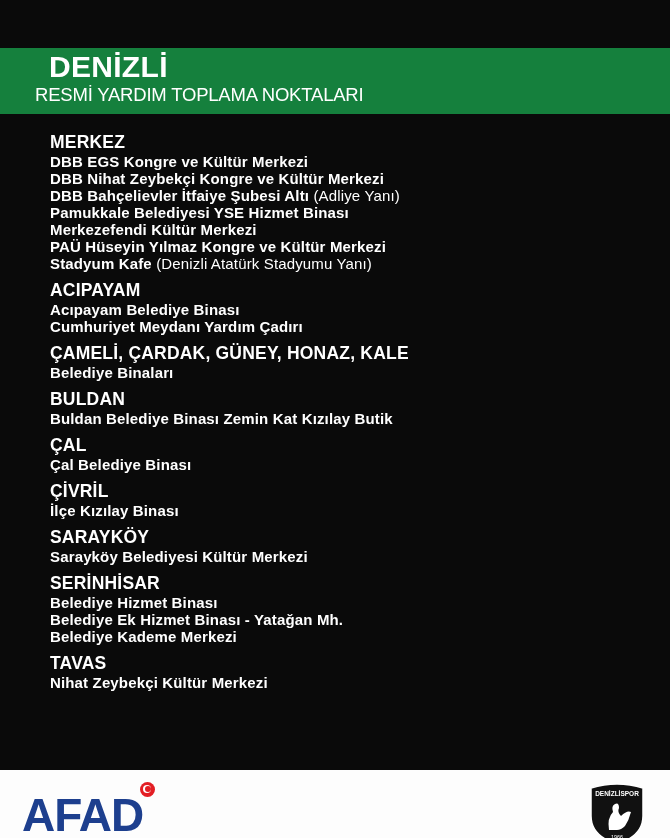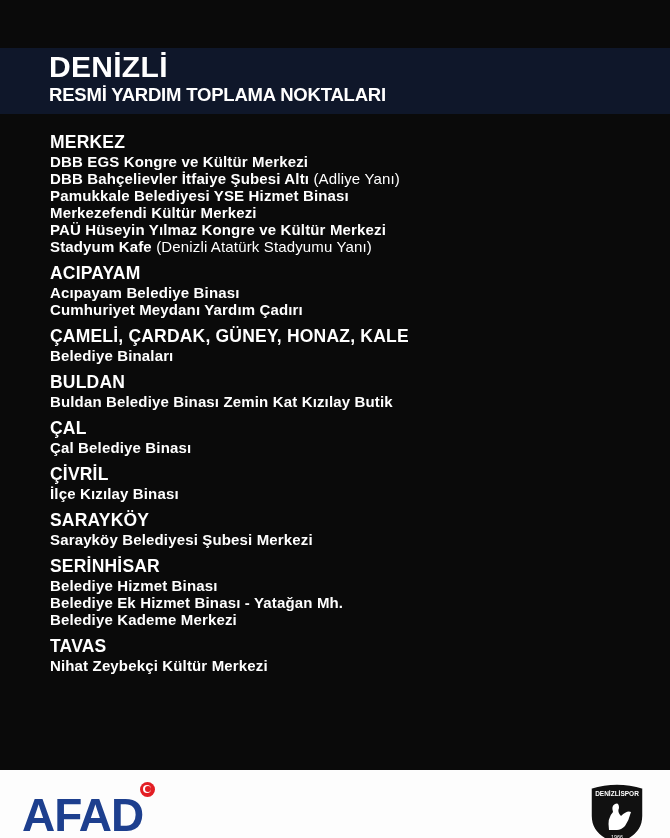--- a/index.html
+++ b/index.html
@@ -1,20 +1,20 @@
 <!DOCTYPE html>
 <html><head>
 <meta charset="utf-8">
 <style>
   html, body { margin:0; padding:0; }
   body { width:670px; height:838px; background:#0a0a0a; position:relative; overflow:hidden;
          font-family:"Liberation Sans", "DejaVu Sans", sans-serif; color:#fff; }
-  .banner { position:absolute; left:0; top:48px; width:670px; height:66px; background:#0f172a; }
+  .banner { position:absolute; left:0; top:48px; width:670px; height:66px; background:#15803d; }
   .banner-title { position:absolute; left:49px; top:2px; font-size:30px; font-weight:bold; letter-spacing:0.3px; line-height:34px; }
-  .banner-sub { position:absolute; left:49px; top:36px; font-size:18.5px; font-weight:bold; line-height:22px; letter-spacing:-0.2px; }
+  .banner-sub { position:absolute; left:35px; top:36px; font-size:18.5px; font-weight:normal; line-height:22px; letter-spacing:-0.2px; }
   .content { position:absolute; left:50px; top:132px; width:600px; }
   .group { margin-bottom:8px; }
   .group-title { font-size:17.5px; font-weight:bold; line-height:21px; letter-spacing:0.2px; }
   .item { font-size:15px; font-weight:bold; line-height:17px; letter-spacing:0.15px; white-space:nowrap; }
   .item .note { font-weight:normal; }
   .footer { position:absolute; left:0; top:770px; width:670px; height:84px; background:#fdfdfd; }
   .afad { position:absolute; left:22px; top:20px; font-size:46px; font-weight:bold; color:#1d3f8e; letter-spacing:-1px; line-height:50px; font-family:"Liberation Sans", sans-serif; }
   .afad-flag { position:absolute; left:140px; top:12px; width:15px; height:15px; border-radius:50%; background:#e31e24; }
   .afad-flag::before { content:""; position:absolute; left:3px; top:3px; width:8px; height:8px; border-radius:50%; background:#fff; }
   .afad-flag::after { content:""; position:absolute; left:5px; top:4px; width:6px; height:6px; border-radius:50%; background:#e31e24; }
@@ -25,20 +25,21 @@
 
 <div class="banner">
   <div class="banner-title">DENİZLİ</div>
   <div class="banner-sub">RESMİ YARDIM TOPLAMA NOKTALARI</div>
 </div>
 
 <div class="content">
   <div class="group">
     <div class="group-title">MERKEZ</div>
     <div class="item"><span>DBB EGS Kongre ve Kültür Merkezi</span></div>
+    <div class="item"><span>DBB Nihat Zeybekçi Kongre ve Kültür Merkezi</span></div>
     <div class="item"><span>DBB Bahçelievler İtfaiye Şubesi Altı</span> <span class="note">(Adliye Yanı)</span></div>
     <div class="item"><span>Pamukkale Belediyesi YSE Hizmet Binası</span></div>
     <div class="item"><span>Merkezefendi Kültür Merkezi</span></div>
     <div class="item"><span>PAÜ Hüseyin Yılmaz Kongre ve Kültür Merkezi</span></div>
     <div class="item"><span>Stadyum Kafe</span> <span class="note">(Denizli Atatürk Stadyumu Yanı)</span></div>
   </div>
 
   <div class="group">
     <div class="group-title">ACIPAYAM</div>
     <div class="item">Acıpayam Belediye Binası</div>
@@ -60,21 +61,21 @@
     <div class="item">Çal Belediye Binası</div>
   </div>
 
   <div class="group">
     <div class="group-title">ÇİVRİL</div>
     <div class="item">İlçe Kızılay Binası</div>
   </div>
 
   <div class="group">
     <div class="group-title">SARAYKÖY</div>
-    <div class="item">Sarayköy Belediyesi Şubesi Merkezi</div>
+    <div class="item">Sarayköy Belediyesi Kültür Merkezi</div>
   </div>
 
   <div class="group">
     <div class="group-title">SERİNHİSAR</div>
     <div class="item">Belediye Hizmet Binası</div>
     <div class="item">Belediye Ek Hizmet Binası - Yatağan Mh.</div>
     <div class="item">Belediye Kademe Merkezi</div>
   </div>
 
   <div class="group">

